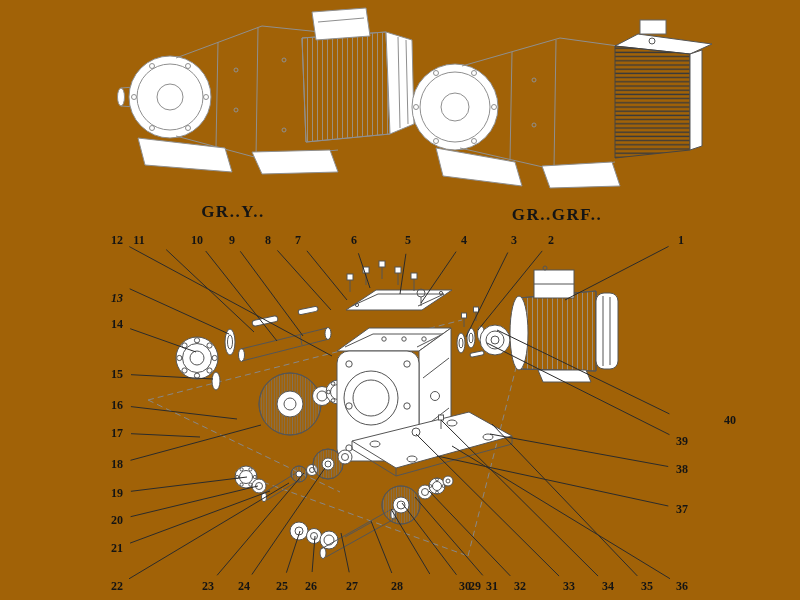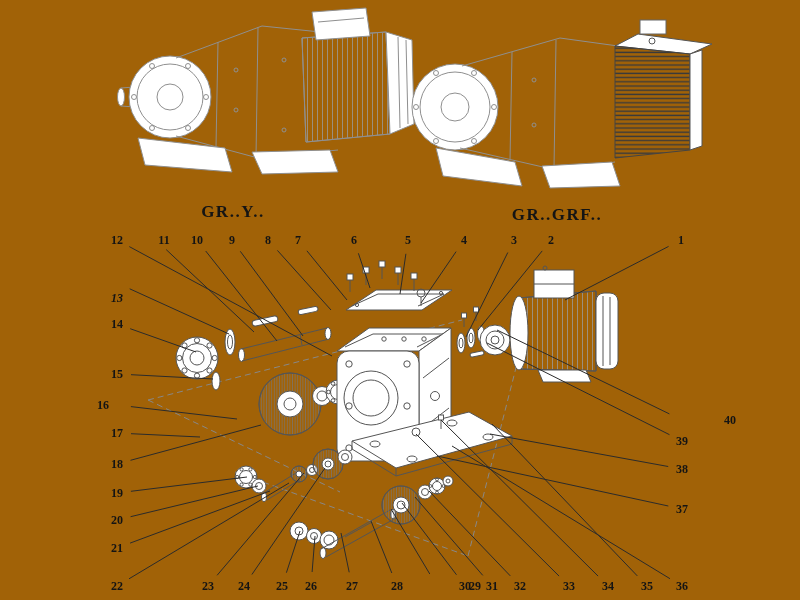--- a/index.html
+++ b/index.html
@@ -369,26 +369,26 @@
       <div class="callout" style="left: 681px; top: 240px;">1</div>
       <div class="callout" style="left: 551px; top: 240px;">2</div>
       <div class="callout" style="left: 514px; top: 240px;">3</div>
       <div class="callout" style="left: 464px; top: 240px;">4</div>
       <div class="callout" style="left: 408px; top: 240px;">5</div>
       <div class="callout" style="left: 354px; top: 240px;">6</div>
       <div class="callout" style="left: 298px; top: 240px;">7</div>
       <div class="callout" style="left: 268px; top: 240px;">8</div>
       <div class="callout" style="left: 232px; top: 240px;">9</div>
       <div class="callout" style="left: 197px; top: 240px;">10</div>
-      <div class="callout" style="left: 164px; top: 240px;">11</div>
+      <div class="callout" style="left: 139px; top: 240px;">11</div>
       <div class="callout" style="left: 117px; top: 240px;">12</div>
       <div class="callout" style="left: 117px; top: 298px; font-style: italic;">13</div>
       <div class="callout" style="left: 117px; top: 324px;">14</div>
       <div class="callout" style="left: 117px; top: 374px;">15</div>
-      <div class="callout" style="left: 103px; top: 405px;">16</div>
+      <div class="callout" style="left: 117px; top: 405px;">16</div>
       <div class="callout" style="left: 117px; top: 433px;">17</div>
       <div class="callout" style="left: 117px; top: 464px;">18</div>
       <div class="callout" style="left: 117px; top: 493px;">19</div>
       <div class="callout" style="left: 117px; top: 520px;">20</div>
       <div class="callout" style="left: 117px; top: 548px;">21</div>
       <div class="callout" style="left: 117px; top: 586px;">22</div>
       <div class="callout" style="left: 208px; top: 586px;">23</div>
       <div class="callout" style="left: 244px; top: 586px;">24</div>
       <div class="callout" style="left: 282px; top: 586px;">25</div>
       <div class="callout" style="left: 311px; top: 586px;">26</div>

